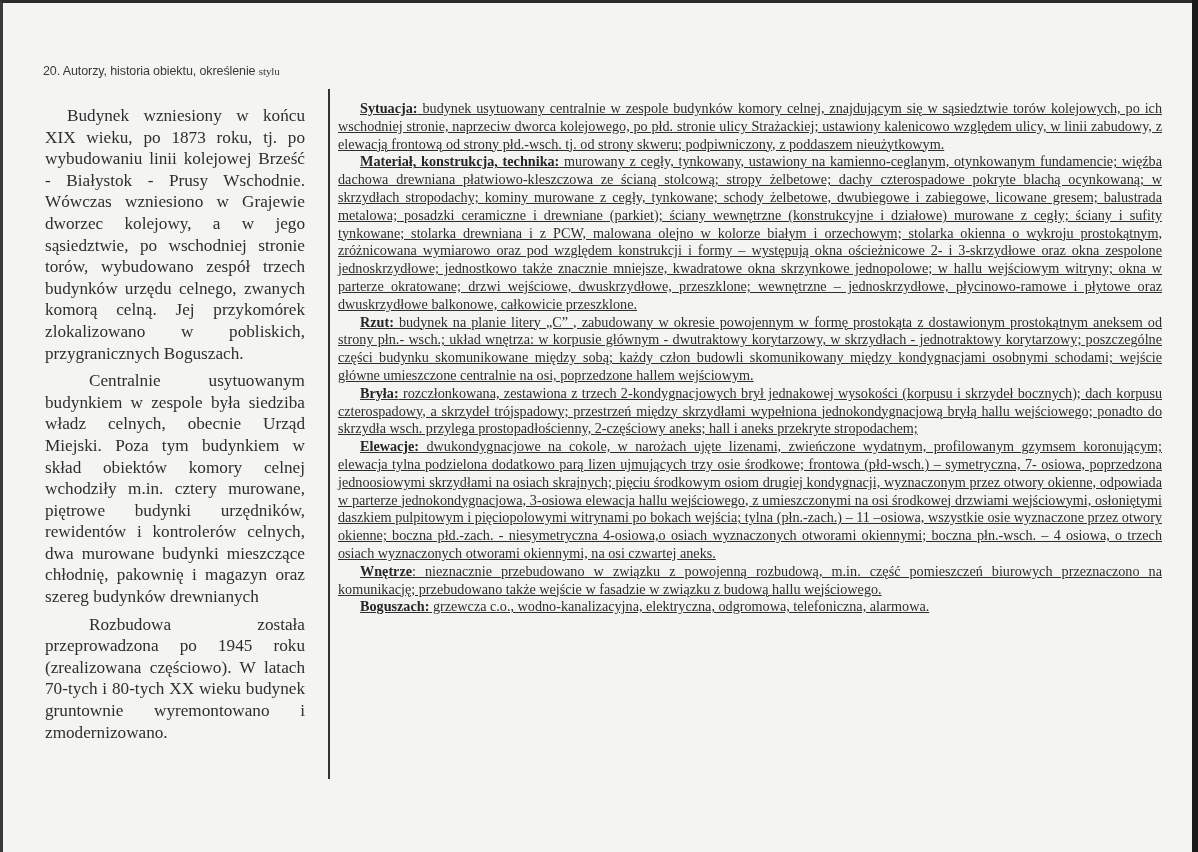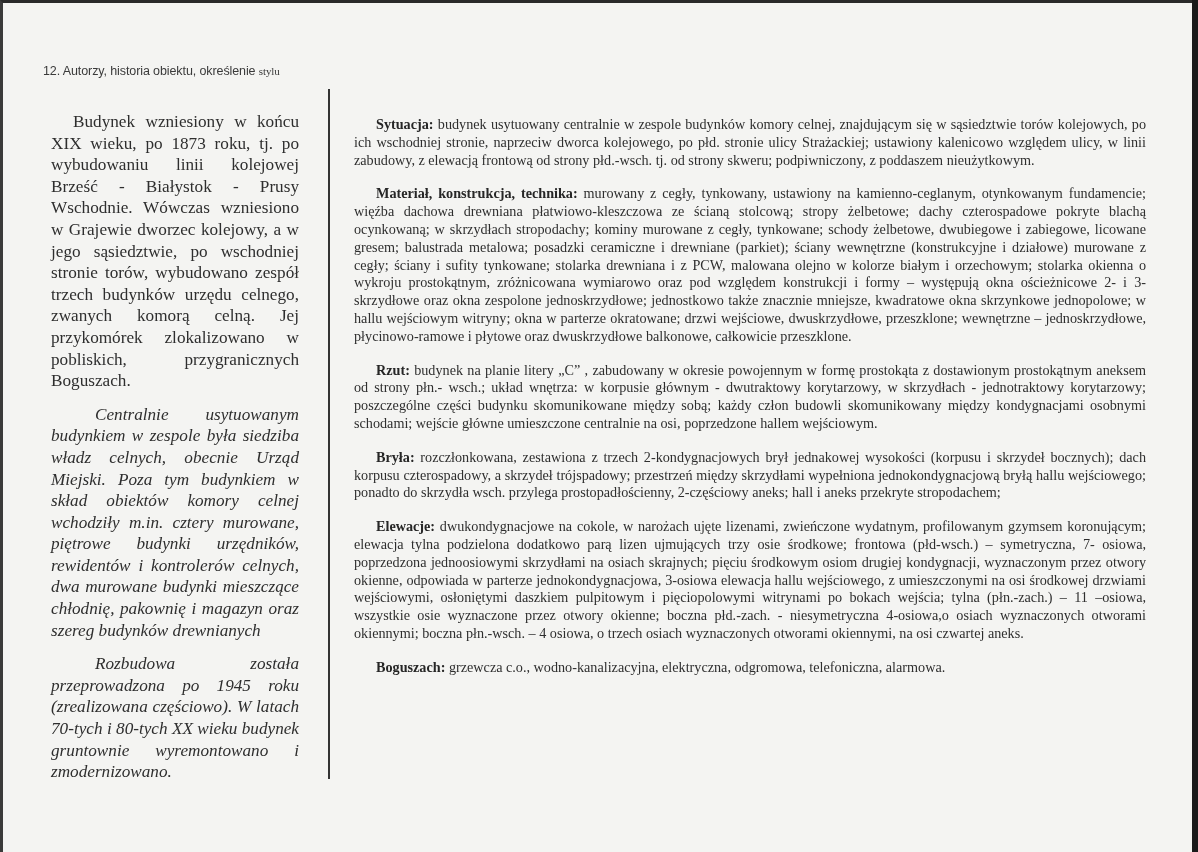--- a/index.html
+++ b/index.html
@@ -31,52 +31,53 @@
   .divider {
     position: absolute; left: 325px; top: 86px;
     width: 1.6px; height: 690px; background: #333;
   }
   .left-col {
     position: absolute; left: 36px; top: 96px;
     width: 272px;
     font-size: 17.2px; line-height: 21.6px;
     text-align: justify; color: #2e2e2e;
   }
-  .left-col p { margin: 12px; text-indent: 22px; }
-  .left-col p.indent-large { text-indent: 44px; font-style: italic; }
+  .left-col p { margin: 6px; text-indent: 22px; }
+  .left-col p.indent-large { text-indent: 44px; }
   .right-col {
     position: absolute; left: 335px; top: 97px;
     width: 824px;
     font-size: 14.2px; line-height: 17.8px;
     text-align: justify; color: #2e2e2e;
   }
-  .right-col p { margin: 16px; text-indent: 22px; }
+  .right-col p { margin: 0; text-indent: 22px; text-decoration: underline; }
   .right-col b { color: #262626; }
 </style>
 </head>
 <body>
 
 <div class="page">
 
   <div class="left-header">
-    <span>12. Autorzy, historia obiektu, określenie</span>
+    <span>20. Autorzy, historia obiektu, określenie</span>
     <span class="small">stylu</span>
   </div>
 
 
   <div class="divider"></div>
 
   <div class="left-col">
     <p>Budynek wzniesiony w końcu XIX wieku, po 1873 roku, tj. po wybudowaniu linii kolejowej Brześć - Białystok - Prusy Wschodnie. Wówczas wzniesiono w Grajewie dworzec kolejowy, a w jego sąsiedztwie, po wschodniej stronie torów, wybudowano zespół trzech budynków urzędu celnego, zwanych komorą celną. Jej przykomórek zlokalizowano w pobliskich, przygranicznych Boguszach.</p>
     <p class="indent-large">Centralnie usytuowanym budynkiem w zespole była siedziba władz celnych, obecnie Urząd Miejski. Poza tym budynkiem w skład obiektów komory celnej wchodziły m.in. cztery murowane, piętrowe budynki urzędników, rewidentów i kontrolerów celnych, dwa murowane budynki mieszczące chłodnię, pakownię i magazyn oraz szereg budynków drewnianych</p>
     <p class="indent-large">Rozbudowa została przeprowadzona po 1945 roku (zrealizowana częściowo). W latach 70-tych i 80-tych XX wieku budynek gruntownie wyremontowano i zmodernizowano.</p>
   </div>
 
   <div class="right-col">
     <p><b>Sytuacja:</b><span> budynek usytuowany centralnie w zespole budynków komory celnej, znajdującym się w sąsiedztwie torów kolejowych, po ich wschodniej stronie, naprzeciw dworca kolejowego, po płd. stronie ulicy Strażackiej; ustawiony kalenicowo względem ulicy, w linii zabudowy, z elewacją frontową od strony płd.-wsch. tj. od strony skweru; podpiwniczony, z poddaszem nieużytkowym.</span></p>
     <p><b>Materiał, konstrukcja, technika:</b><span> murowany z cegły, tynkowany, ustawiony na kamienno-ceglanym, otynkowanym fundamencie; więźba dachowa drewniana płatwiowo-kleszczowa ze ścianą stolcową; stropy żelbetowe; dachy czterospadowe pokryte blachą ocynkowaną; w skrzydłach stropodachy; kominy murowane z cegły, tynkowane; schody żelbetowe, dwubiegowe i zabiegowe, licowane gresem; balustrada metalowa; posadzki ceramiczne i drewniane (parkiet); ściany wewnętrzne (konstrukcyjne i działowe) murowane z cegły; ściany i sufity tynkowane; stolarka drewniana i z PCW, malowana olejno w kolorze białym i orzechowym; stolarka okienna o wykroju prostokątnym, zróżnicowana wymiarowo oraz pod względem konstrukcji i formy – występują okna ościeżnicowe 2- i 3-skrzydłowe oraz okna zespolone jednoskrzydłowe; jednostkowo także znacznie mniejsze, kwadratowe okna skrzynkowe jednopolowe; w hallu wejściowym witryny; okna w parterze okratowane; drzwi wejściowe, dwuskrzydłowe, przeszklone; wewnętrzne – jednoskrzydłowe, płycinowo-ramowe i płytowe oraz dwuskrzydłowe balkonowe, całkowicie przeszklone.</span></p>
     <p><b>Rzut:</b><span> budynek na planie litery „C” , zabudowany w okresie powojennym w formę prostokąta z dostawionym prostokątnym aneksem od strony płn.- wsch.; układ wnętrza: w korpusie głównym - dwutraktowy korytarzowy, w skrzydłach - jednotraktowy korytarzowy; poszczególne części budynku skomunikowane między sobą; każdy człon budowli skomunikowany między kondygnacjami osobnymi schodami; wejście główne umieszczone centralnie na osi, poprzedzone hallem wejściowym.</span></p>
     <p><b>Bryła:</b><span> rozczłonkowana, zestawiona z trzech 2-kondygnacjowych brył jednakowej wysokości (korpusu i skrzydeł bocznych); dach korpusu czterospadowy, a skrzydeł trójspadowy; przestrzeń między skrzydłami wypełniona jednokondygnacjową bryłą hallu wejściowego; ponadto do skrzydła wsch. przylega prostopadłościenny, 2-częściowy aneks; hall i aneks przekryte stropodachem;</span></p>
     <p><b>Elewacje:</b><span> dwukondygnacjowe na cokole, w narożach ujęte lizenami, zwieńczone wydatnym, profilowanym gzymsem koronującym; elewacja tylna podzielona dodatkowo parą lizen ujmujących trzy osie środkowe; frontowa (płd-wsch.) – symetryczna, 7- osiowa, poprzedzona jednoosiowymi skrzydłami na osiach skrajnych; pięciu środkowym osiom drugiej kondygnacji, wyznaczonym przez otwory okienne, odpowiada w parterze jednokondygnacjowa, 3-osiowa elewacja hallu wejściowego, z umieszczonymi na osi środkowej drzwiami wejściowymi, osłoniętymi daszkiem pulpitowym i pięciopolowymi witrynami po bokach wejścia; tylna (płn.-zach.) – 11 –osiowa, wszystkie osie wyznaczone przez otwory okienne; boczna płd.-zach. - niesymetryczna 4-osiowa,o osiach wyznaczonych otworami okiennymi; boczna płn.-wsch. – 4 osiowa, o trzech osiach wyznaczonych otworami okiennymi, na osi czwartej aneks.</span></p>
+    <p><b>Wnętrze</b><span>:  nieznacznie przebudowano w związku z powojenną rozbudową, m.in. część pomieszczeń biurowych przeznaczono na komunikację; przebudowano także wejście w fasadzie w związku z budową hallu wejściowego.</span></p>
     <p><b>Boguszach:</b><span> grzewcza c.o., wodno-kanalizacyjna, elektryczna, odgromowa, telefoniczna, alarmowa.</span></p>
   </div>
 
 </div>
 
 </body></html>

